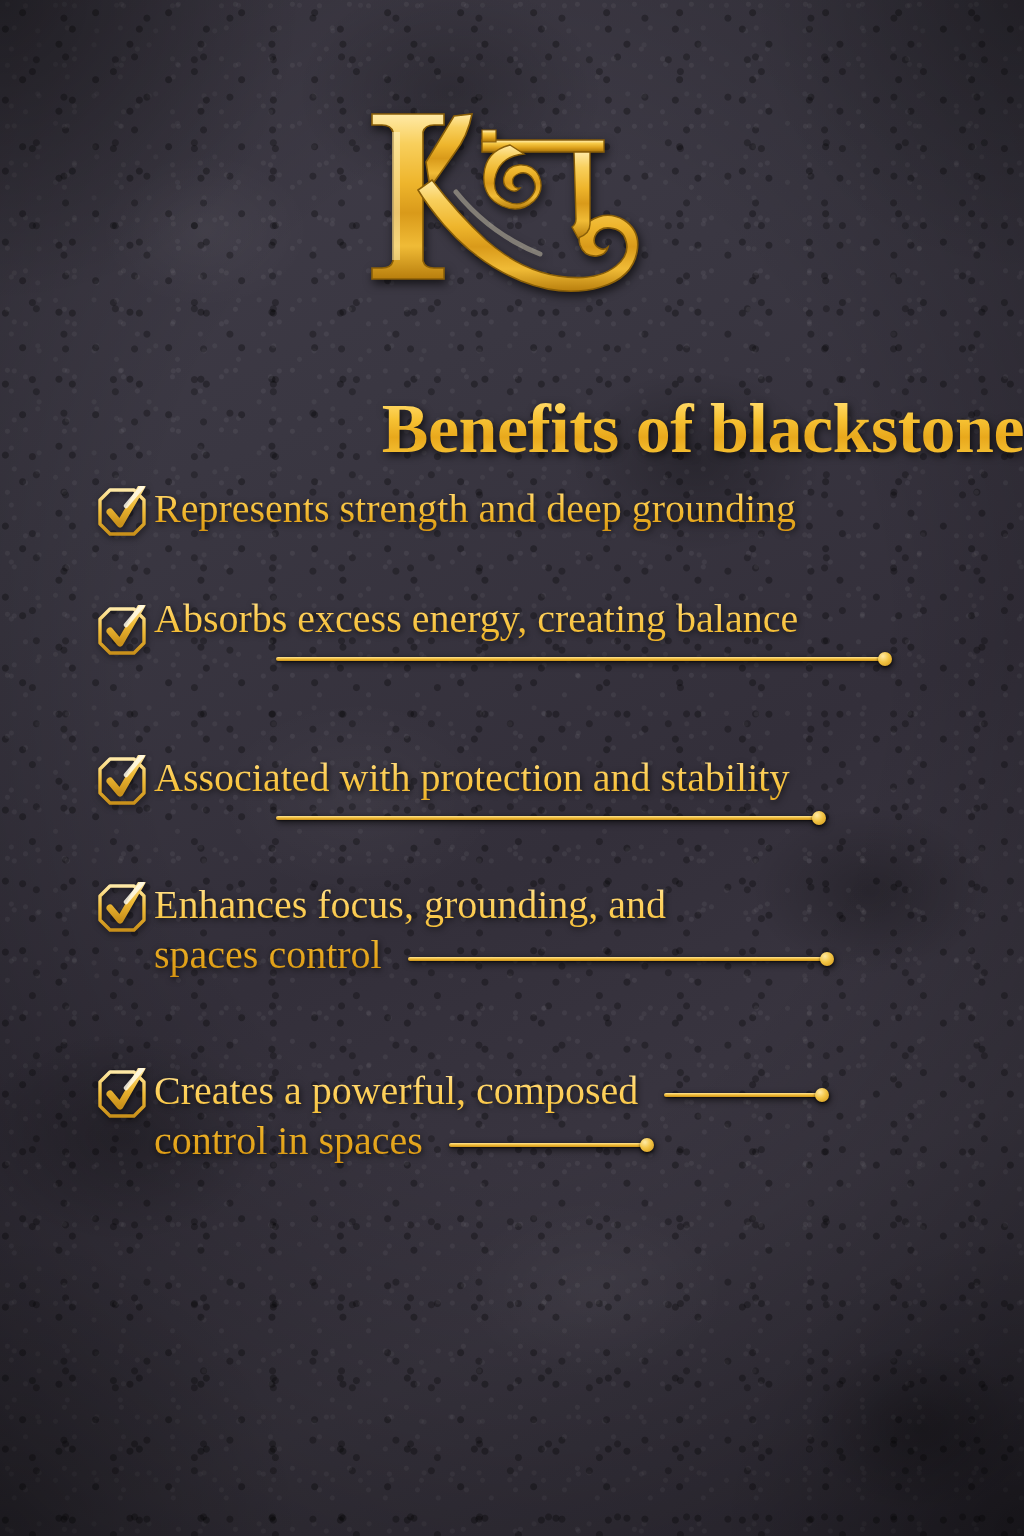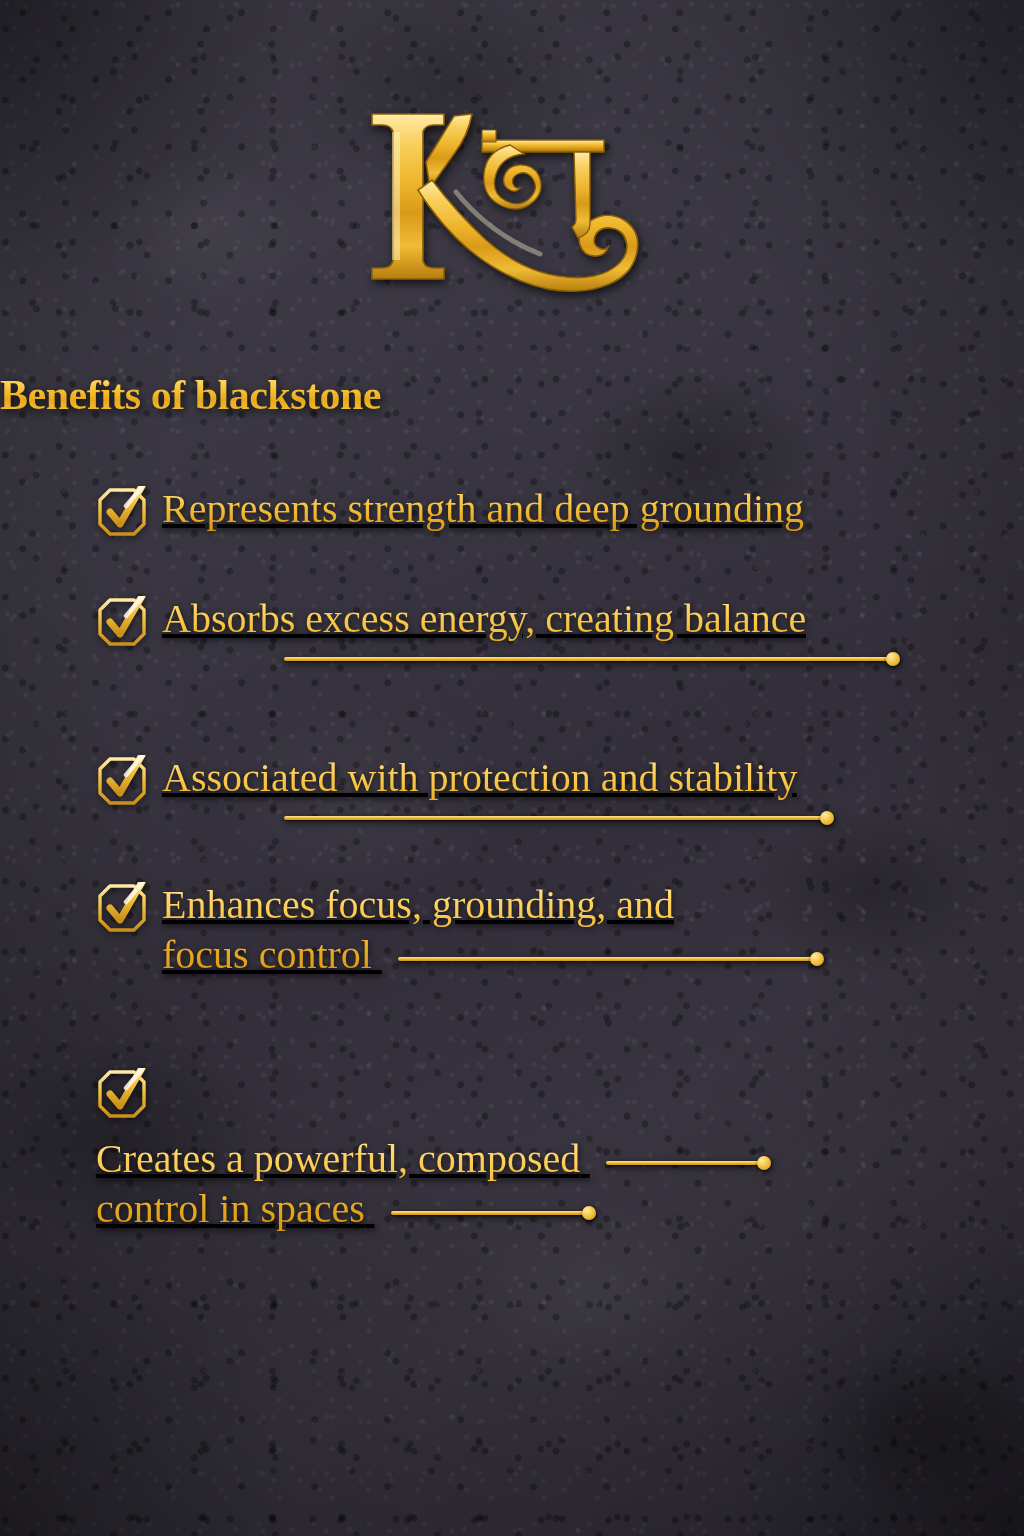--- a/index.html
+++ b/index.html
@@ -87,24 +87,24 @@
     display: block;
     width: 352px;
     height: 200px;
     filter: drop-shadow(2px 4px 5px rgba(0,0,0,0.65));
   }
 
   
   .title {
     position: absolute;
     left: 0;
-    right: 16px;
+    right: 0;
     top: 345px;
-    text-align: left;
-    font-size: 42px;
+    text-align: right;
+    font-size: 70px;
     line-height: 1.05;
     font-weight: 700;
     letter-spacing: -0.5px;
     background: linear-gradient(180deg,
         #fff0b8 0%,
         #ffd761 16%,
         #f7c233 38%,
         #e8a81c 62%,
         #f2bb2e 82%,
         #c98d11 100%);
@@ -119,28 +119,27 @@
   .list {
     position: absolute;
     left: 96px;
     top: 484px;
     width: 880px;
   }
   .item {
     position: relative;
     display: flex;
     align-items: flex-start;
-    gap: 14px;
-    text-decoration: underline;
+    gap: 6px;
   }
   .item-0 { margin-top: 0; }
-  .item-1 { margin-top: 56px; }
+  .item-1 { margin-top: 56px; align-items: center; }
   .item-2 { margin-top: 87px; }
   .item-3 { margin-top: 55px; }
-  .item-4 { margin-top: 86px; flex-direction: column; }
+  .item-4 { margin-top: 86px; }
 
   .check-icon {
     flex: 0 0 auto;
     width: 52px;
     height: 52px;
     margin-top: 2px;
     filter: drop-shadow(1px 2px 3px rgba(0,0,0,0.6));
   }
 
   .item-text {
@@ -323,21 +322,21 @@
 
       <div class="item item-3">
         <svg class="check-icon" viewBox="0 0 52 52">
           <path d="M14 4 h24 l10 10 v24 l-10 10 h-24 l-10 -10 v-24 z" fill="none" stroke="url(#cg1)" stroke-width="3.4" stroke-linejoin="round"></path>
           <path d="M14 26 l10 12 L46 0" fill="none" stroke="url(#cg1)" stroke-width="7" stroke-linecap="round" stroke-linejoin="round"></path>
           <path d="M30 20 L46 1" fill="none" stroke="rgba(255,252,235,0.85)" stroke-width="4.5" stroke-linecap="round"></path>
         </svg>
         <div class="item-text">
           <span class="line">Enhances focus, grounding, and</span>
           <span class="line">
-            <span>focus control</span>
+            <span>spaces control</span>
             <span class="connector-inline" style="width:426px;">
               <span class="bar"></span>
               <span class="dot"></span>
             </span>
           </span>
         </div>
       </div>
 
       <div class="item item-4">
         <svg class="check-icon" viewBox="0 0 52 52">

